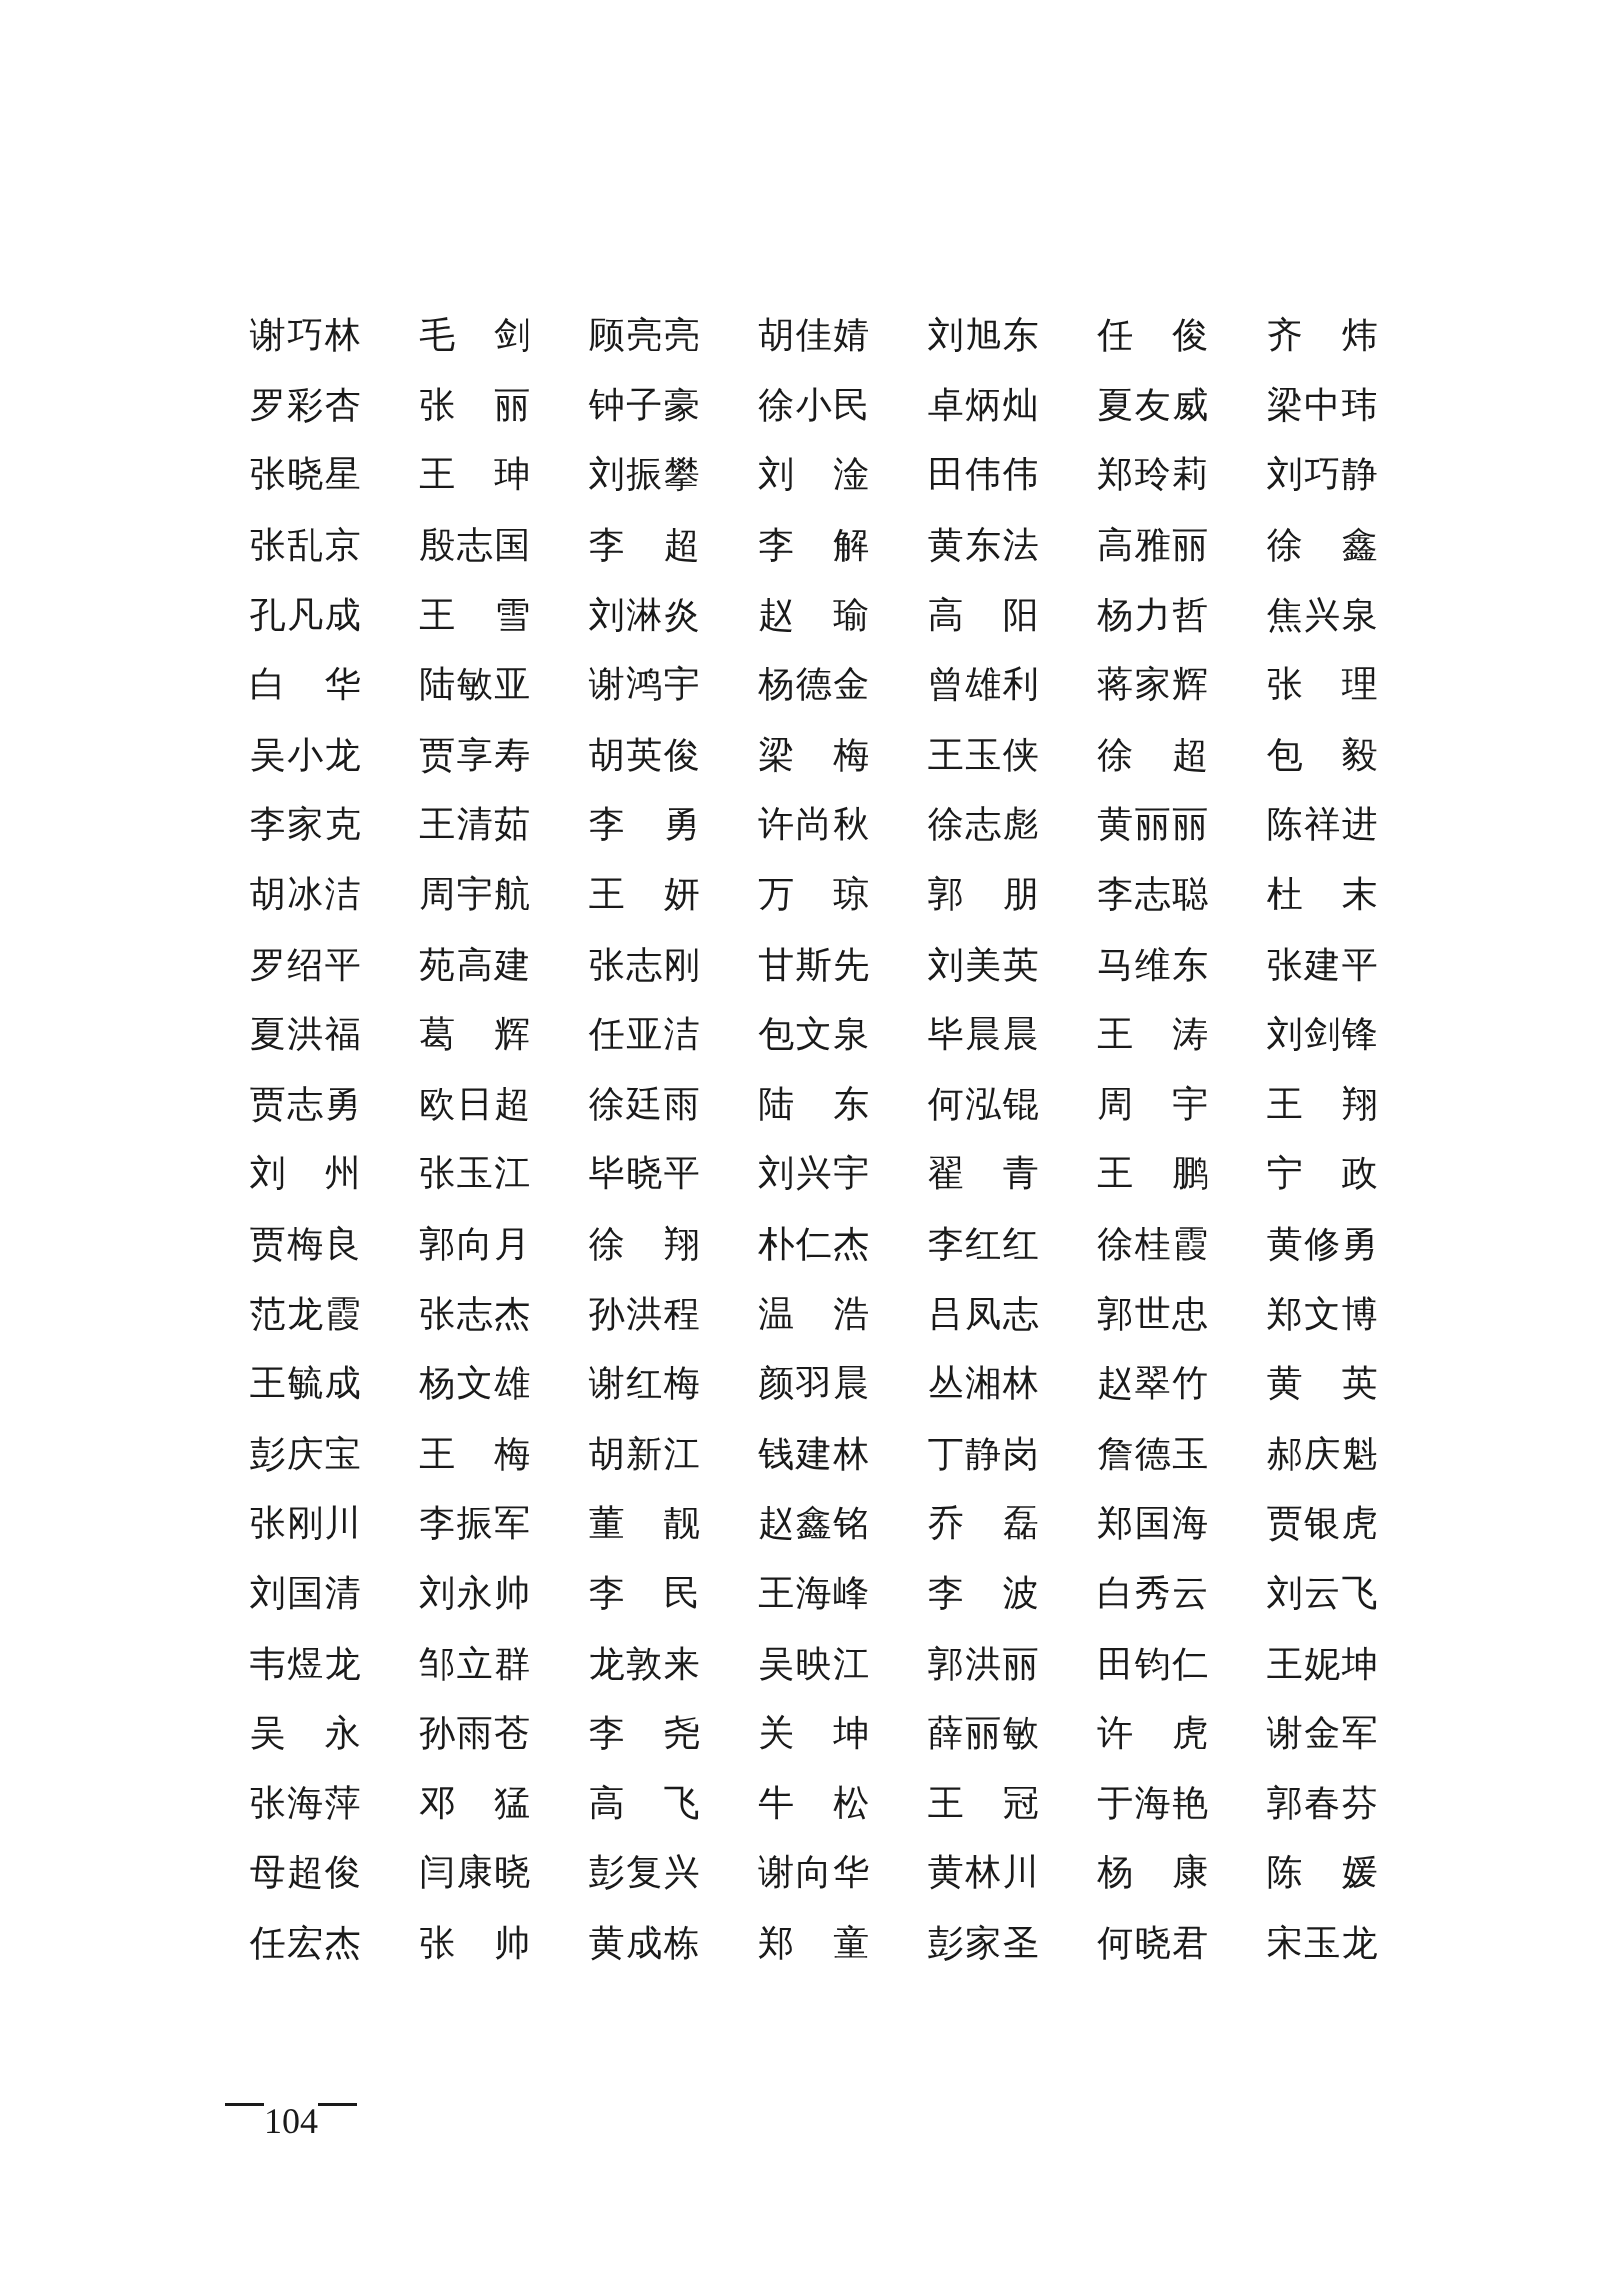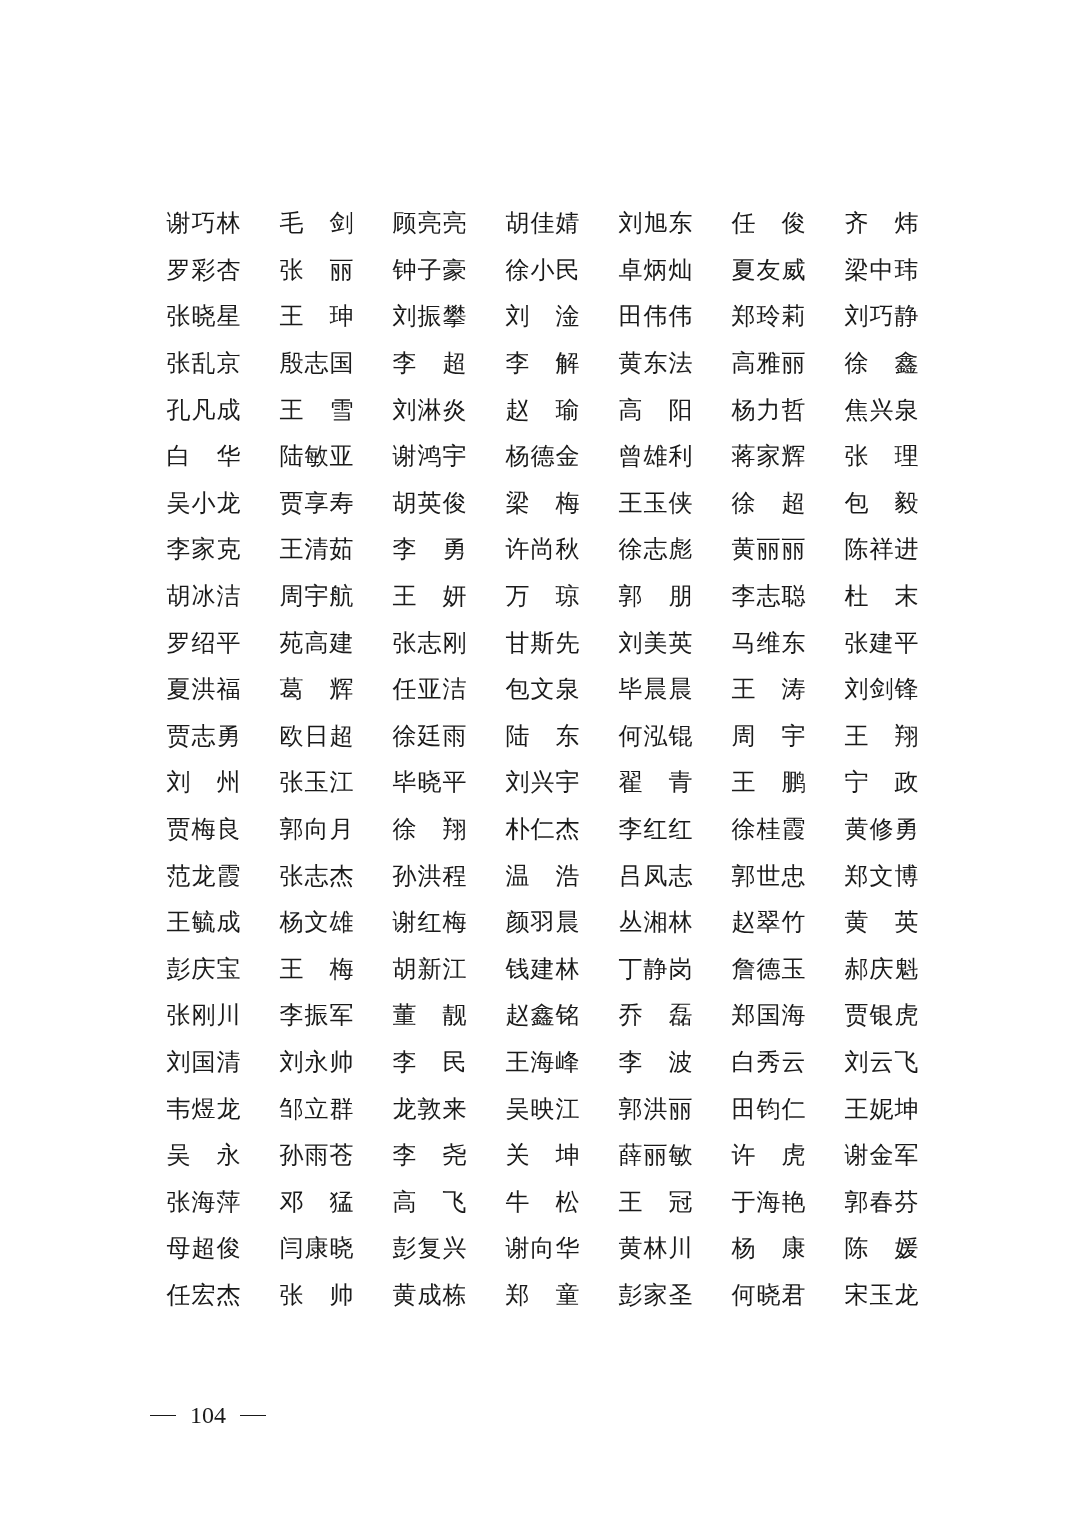--- a/index.html
+++ b/index.html
@@ -50,22 +50,20 @@
     .name-text span {
       display: inline-block;
       width: 25px;
       text-align: center;
     }
     .footer {
       position: absolute;
       left: 150px;
       top: 1402px;
       display: flex;
-      align-items: center;
-      gap: 14px;
       font-family: "Liberation Serif", "DejaVu Serif", serif;
       font-size: 24px;
       color: #1a1a1a;
     }
     .dash {
       display: inline-block;
       width: 26px;
       height: 1.5px;
       background: #1a1a1a;
     }

